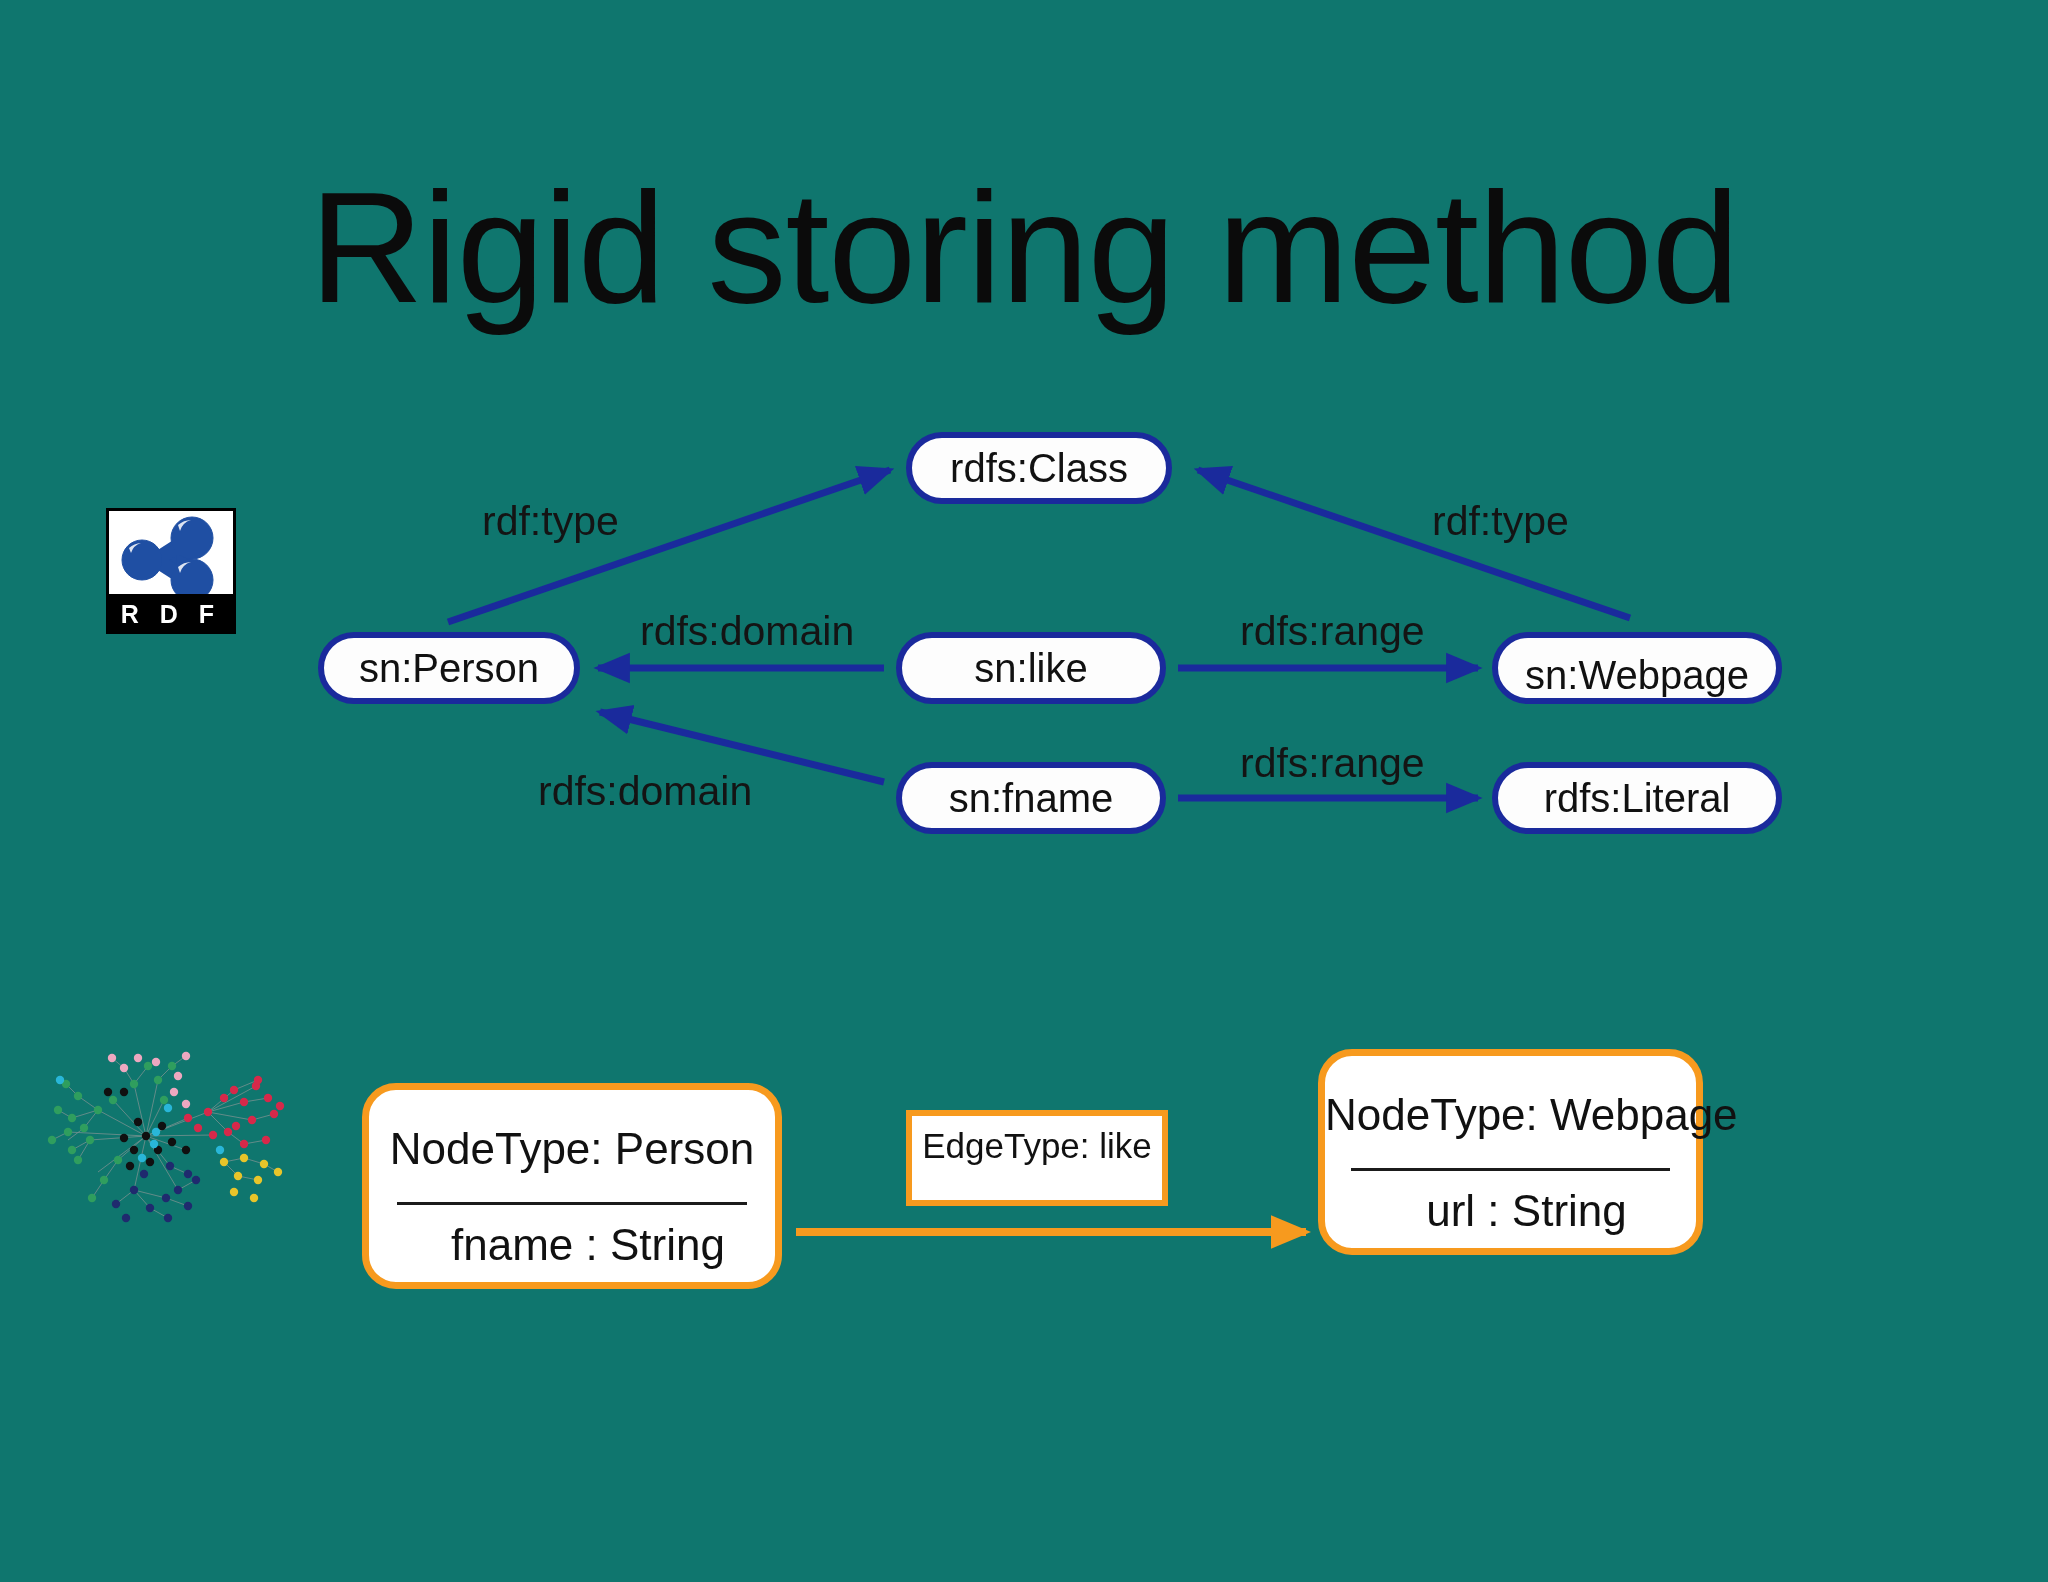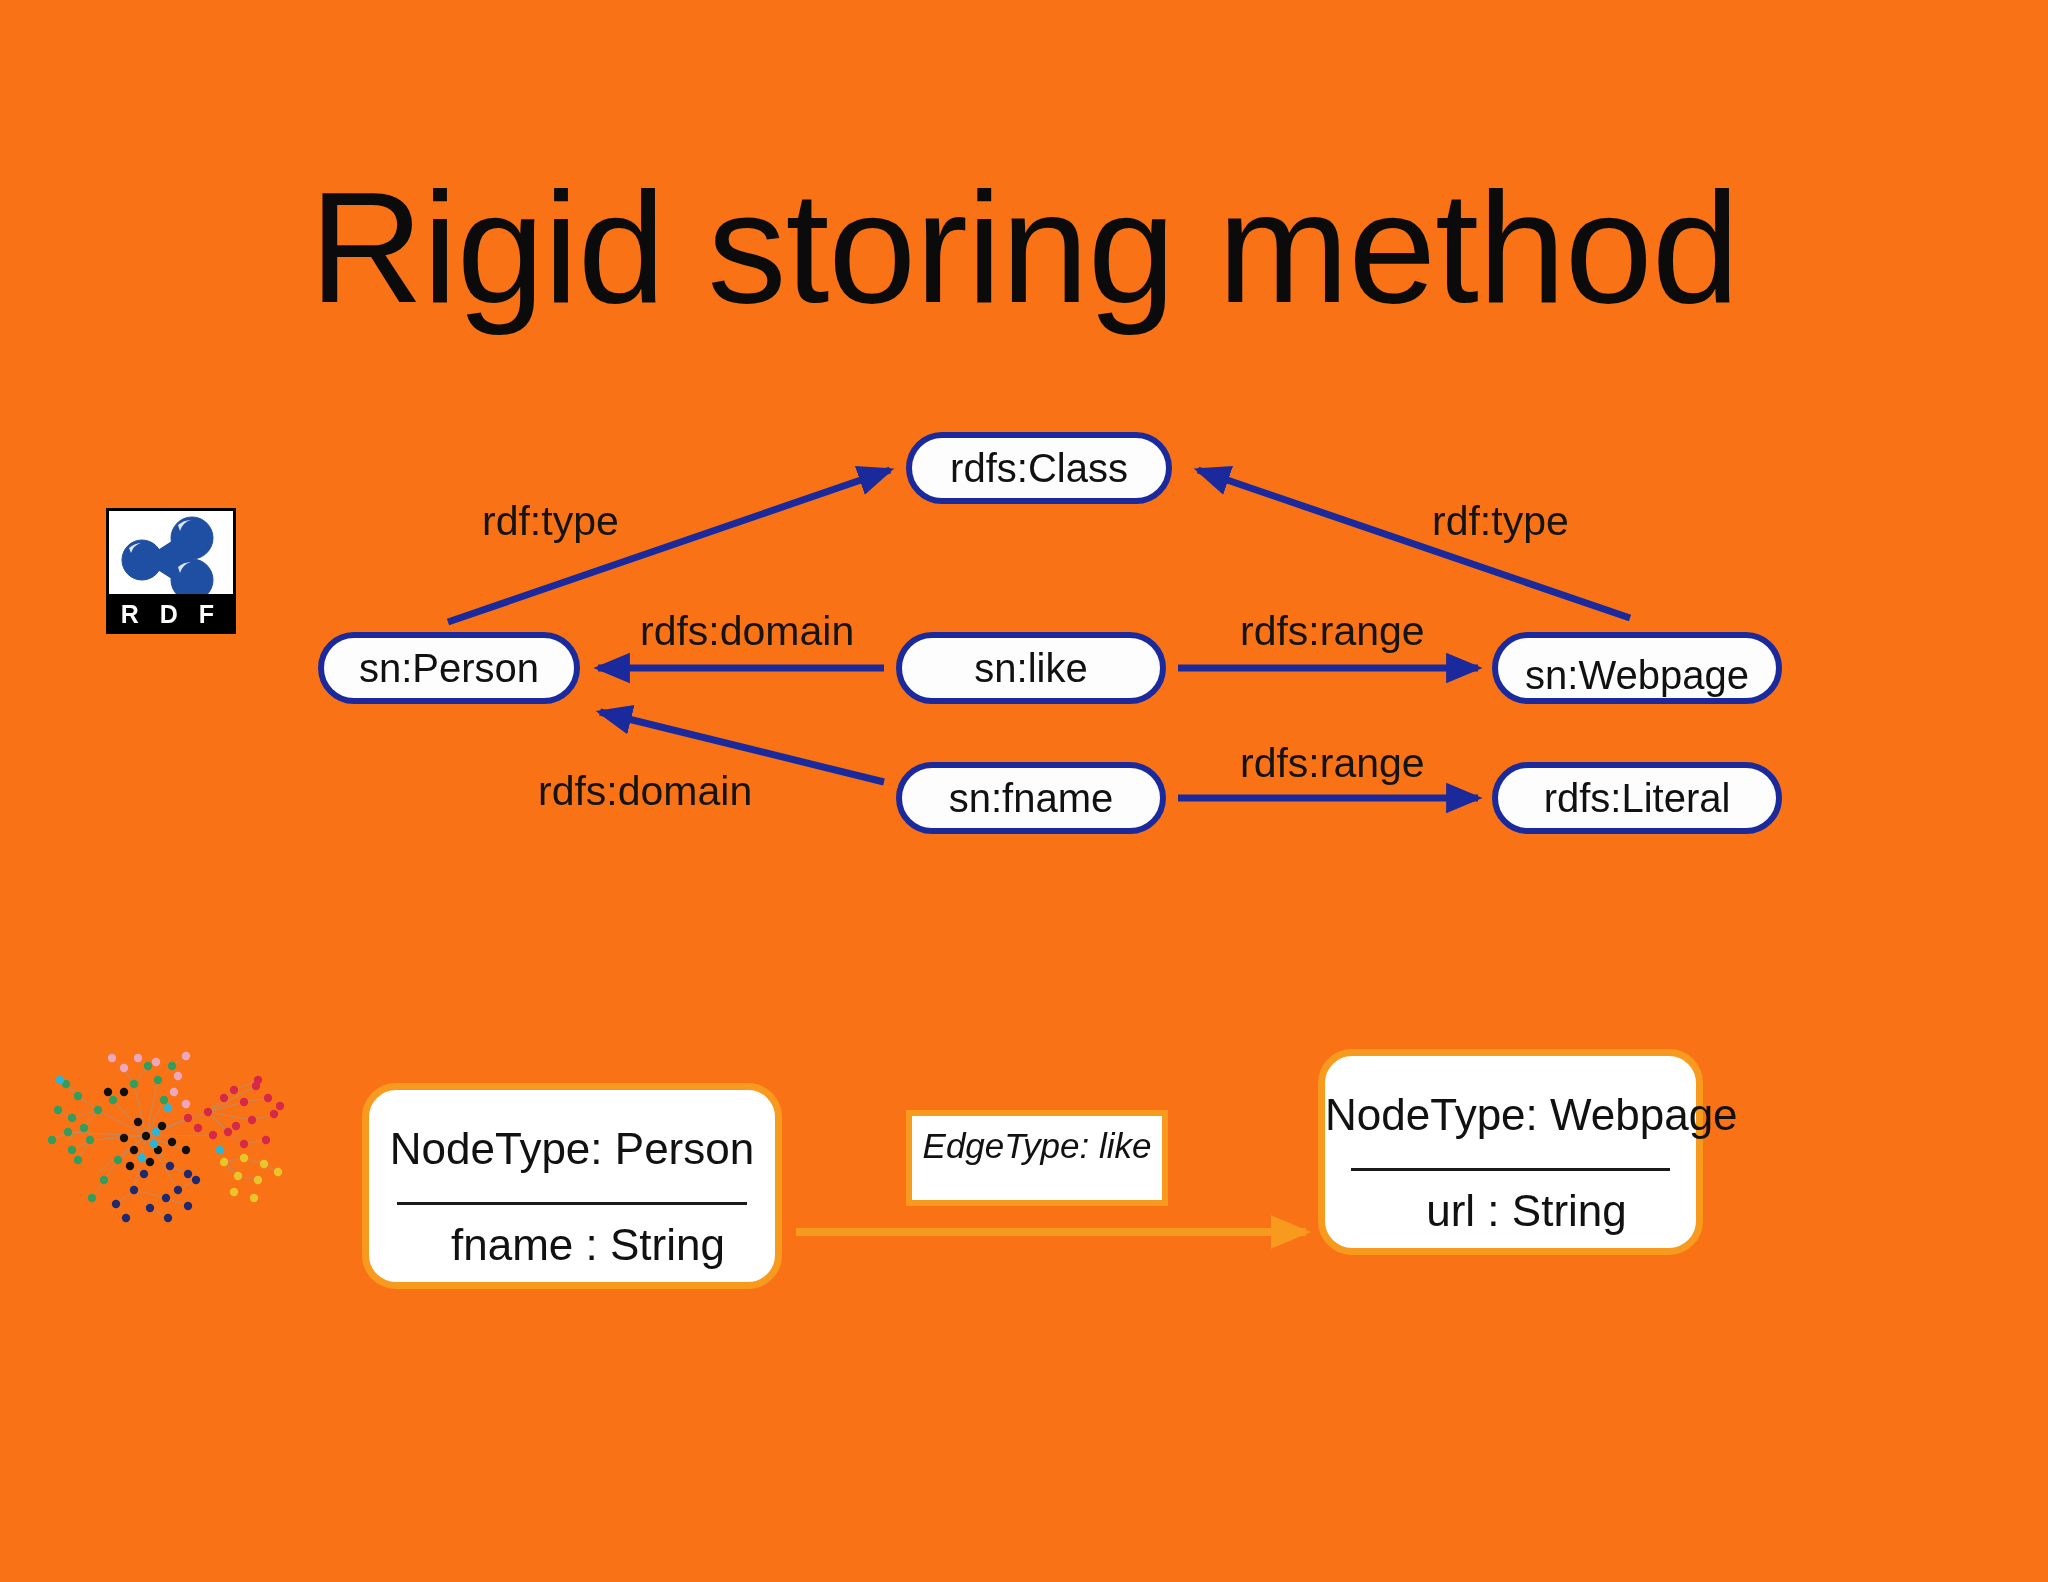--- a/index.html
+++ b/index.html
@@ -8,21 +8,21 @@
     background: #ffffff;
   }
   body {
     font-family: "Liberation Sans", sans-serif;
     -webkit-font-smoothing: antialiased;
   }
   #slide {
     position: relative;
     width: 2048px;
     height: 1582px;
-    background: #f97316;
+    background: #0f766e;
     overflow: hidden;
   }
 
   
   #slide-title {
     position: absolute;
     left: 0;
     top: 168px;
     width: 2048px;
     text-align: center;
@@ -158,21 +158,20 @@
   }
   #edgetype-label {
     position: absolute;
     left: 0;
     top: 10px;
     width: 100%;
     text-align: center;
     font-size: 35px;
     color: #111111;
     white-space: nowrap;
-    font-style: italic;
   }
 
   #uml-arrow-layer {
     position: absolute;
     left: 0;
     top: 0;
     width: 2048px;
     height: 1582px;
     pointer-events: none;
   }

